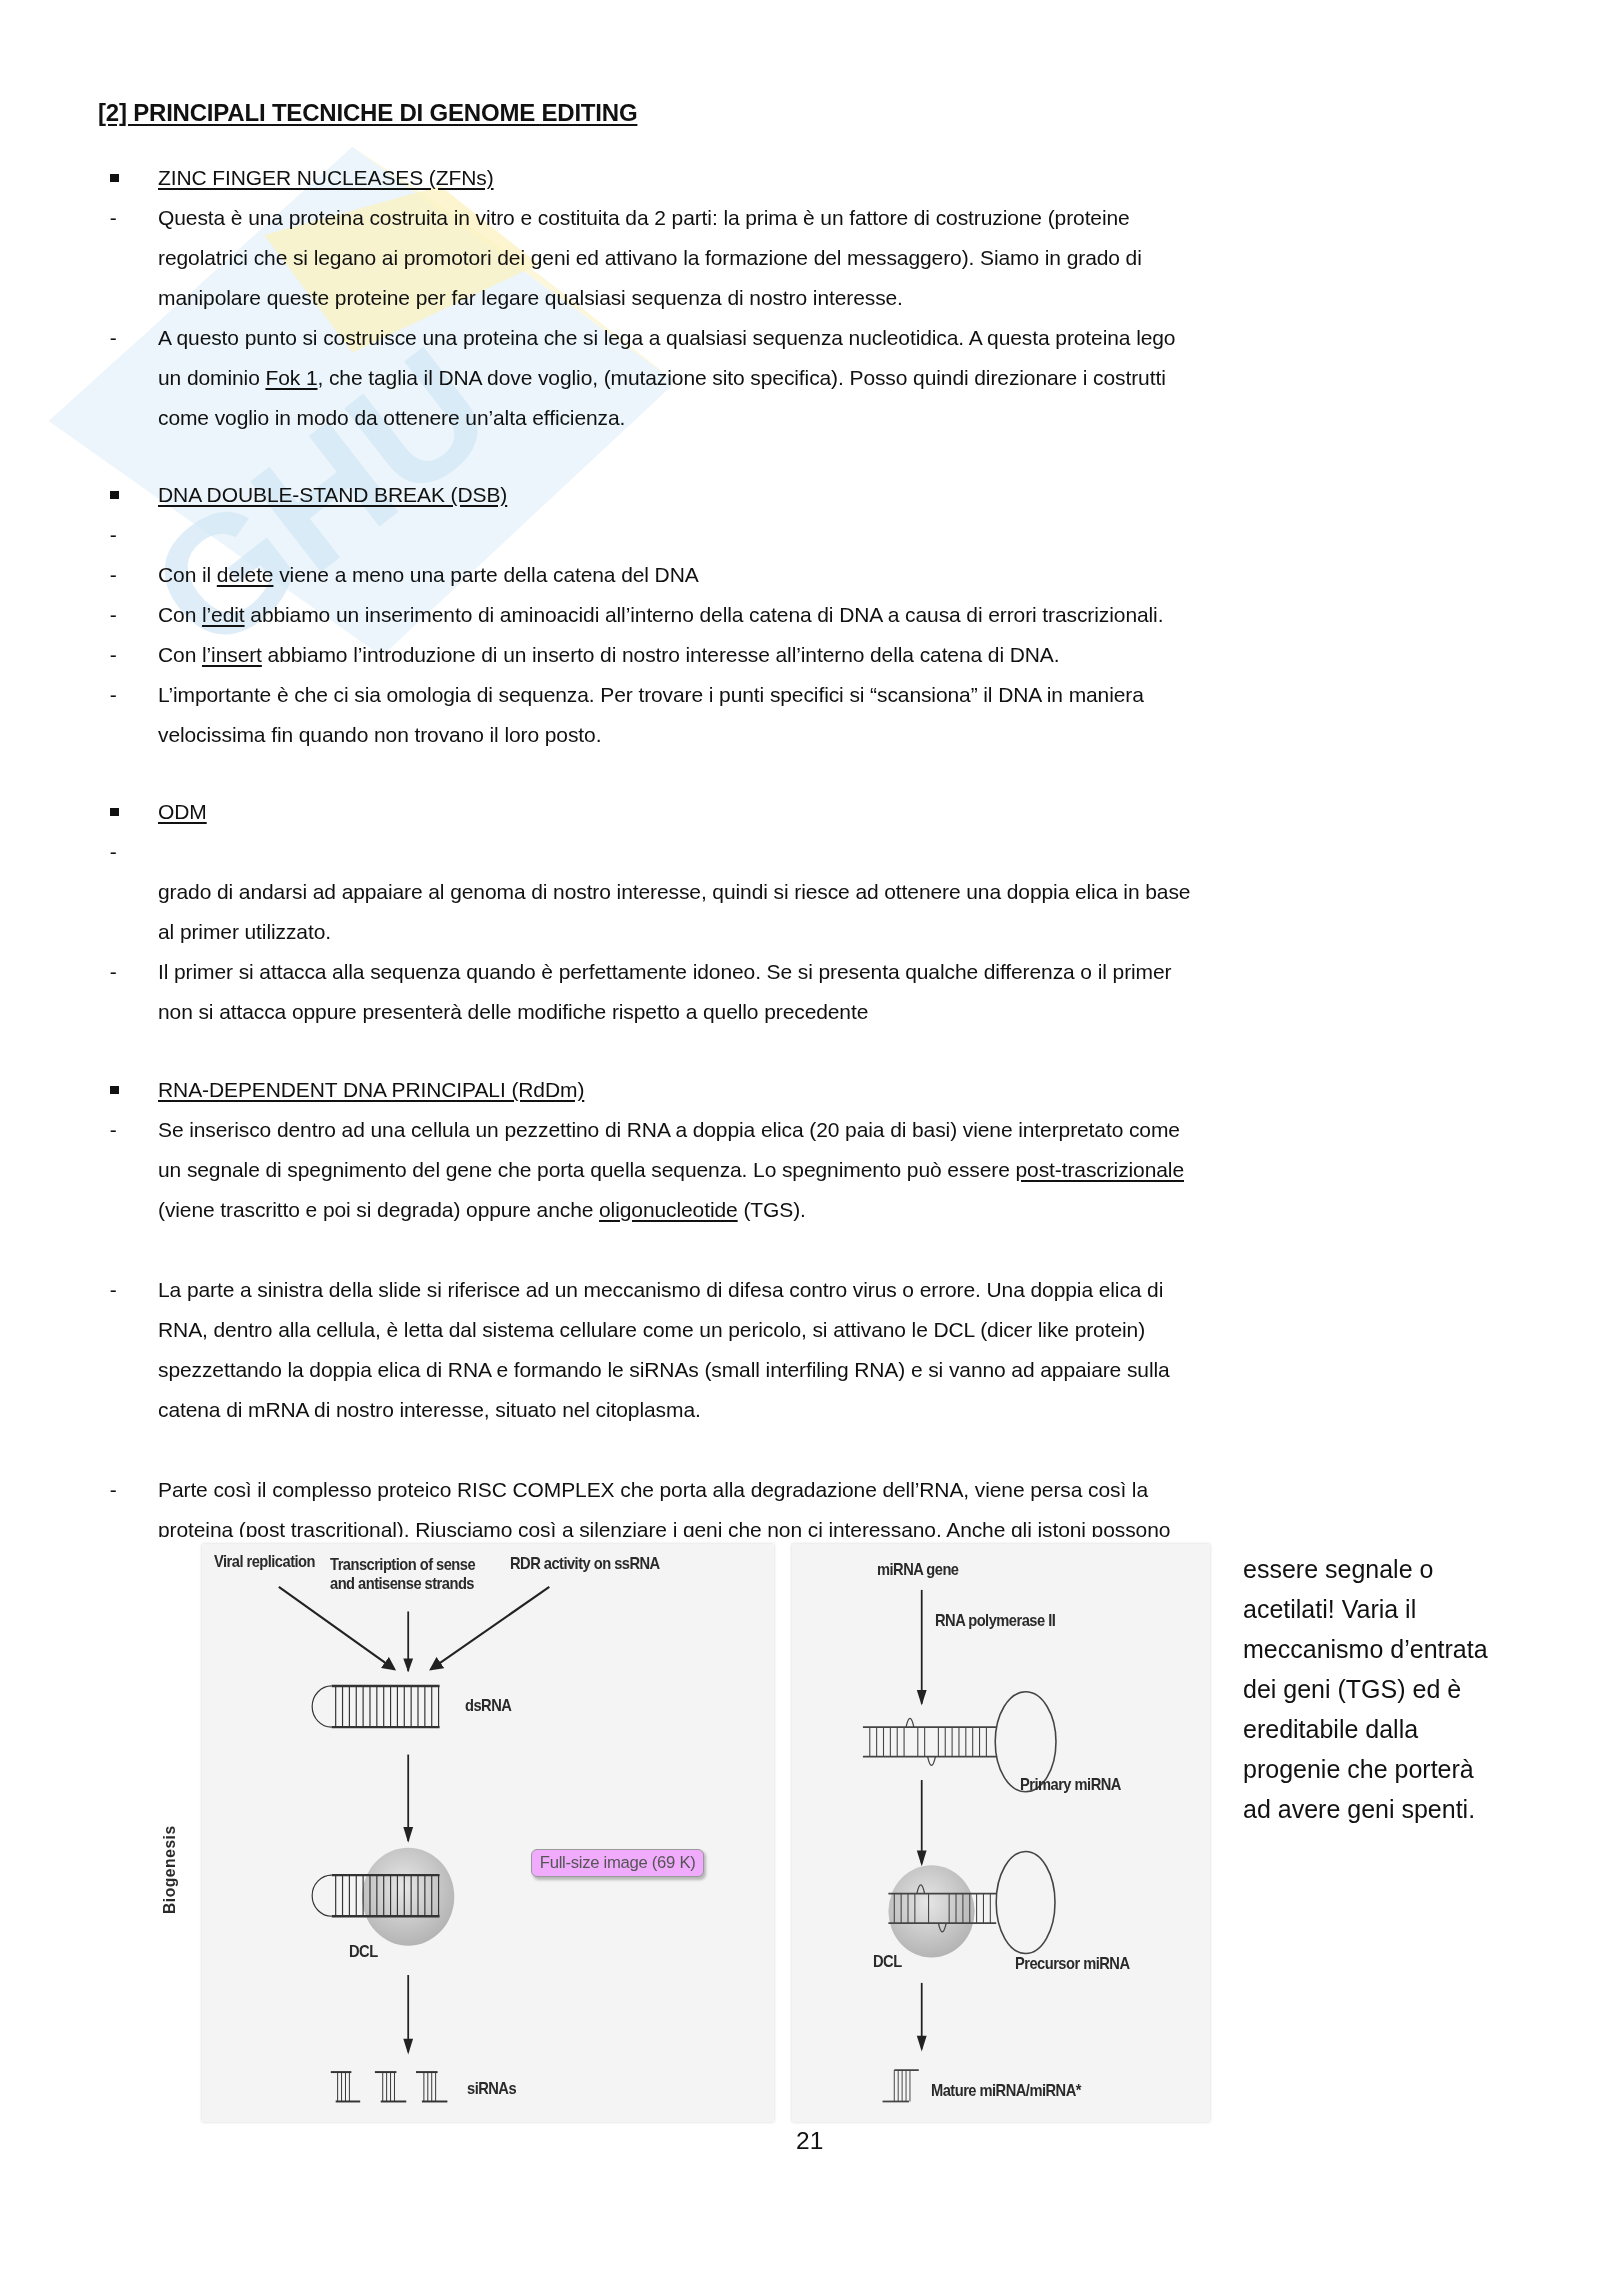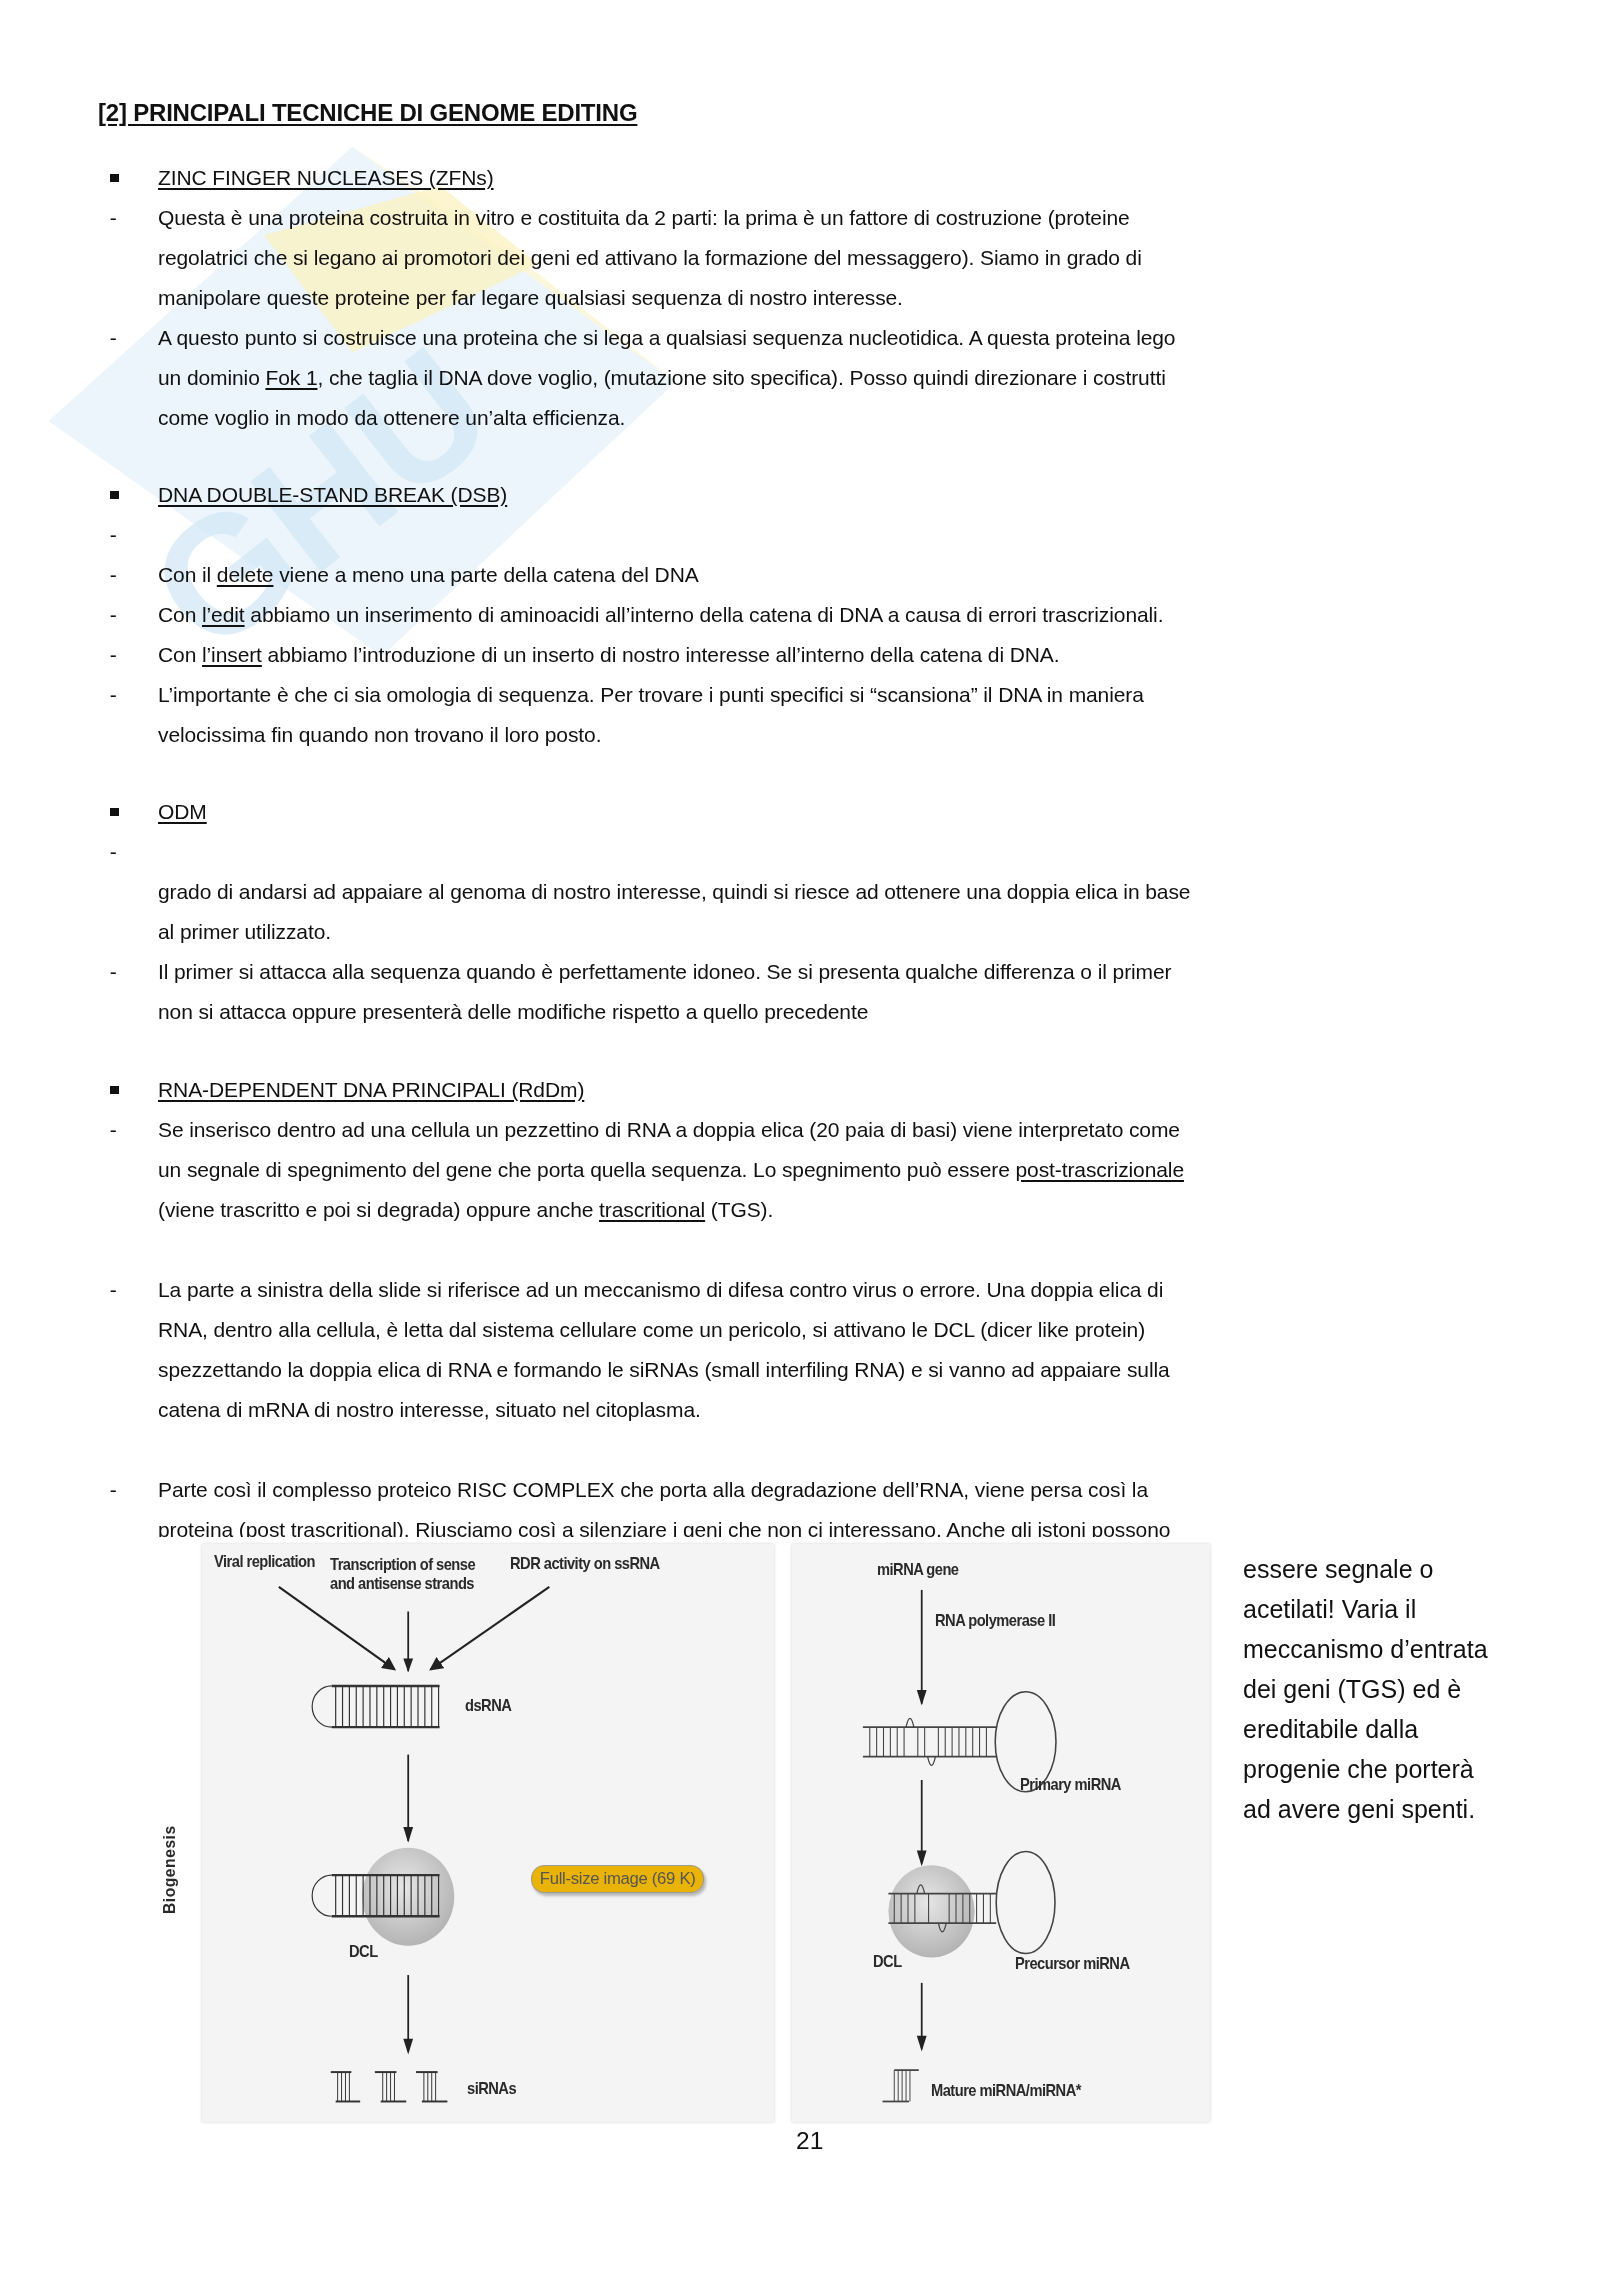--- a/index.html
+++ b/index.html
@@ -50,22 +50,22 @@
       position: absolute; font-family: "Liberation Sans", sans-serif; font-weight: bold;
       font-size: 16.7px; color: #2a2a2a; white-space: nowrap; letter-spacing: -0.6px;
       transform: scaleX(0.88); transform-origin: left top;
     }
     .vertical-label {
       position: absolute; left: 3.9px; top: 377px;
       font-family: "Liberation Sans", sans-serif; font-weight: bold; font-size: 15.7px; color: #2a2a2a;
       transform: rotate(-90deg); transform-origin: left top; white-space: nowrap; letter-spacing: 0.5px;
     }
     .tooltip {
-      position: absolute; left: 374px; top: 328px; padding: 2.9px 7.8px;
-      border: 1px solid #9a9a9a; border-radius: 13px; background: #eab308;
+      position: absolute; left: 374px; top: 312px; padding: 2.9px 7.8px;
+      border: 1px solid #9a9a9a; border-radius: 6px; background: #f0abfc;
       box-shadow: 2px 2.9px 2.9px rgba(0,0,0,0.25);
       font-family: "Liberation Sans", sans-serif; font-size: 16.7px; color: #555;
       white-space: nowrap; letter-spacing: -0.3px;
     }
     svg.diagram { position: absolute; left: 0; top: 0; }
 
     .page-number {
       position: absolute; left: 796px; top: 2127px; font-size: 24.5px;
     }
   </style>
@@ -168,21 +168,21 @@
       <span class="txt u">RNA-DEPENDENT DNA PRINCIPALI (RdDm)</span>
     </div>
     <div class="line">
         <span class="marker">-</span>
         <span class="txt">Se inserisco dentro ad una cellula un pezzettino di RNA a doppia elica (20 paia di basi) viene interpretato come</span>
       </div>
     <div class="line">
         <span class="txt"><span>un segnale di spegnimento del gene che porta quella sequenza. Lo spegnimento può essere </span><span class="u">post-trascrizionale</span></span>
       </div>
     <div class="line">
-        <span class="txt"><span>(viene trascritto e poi si degrada) oppure anche </span><span class="u">trascritional</span><span> (TGS).</span></span>
+        <span class="txt"><span>(viene trascritto e poi si degrada) oppure anche </span><span class="u">oligonucleotide</span><span> (TGS).</span></span>
       </div>
     <div class="line"></div>
     <div class="line">
         <span class="marker">-</span>
         <span class="txt">La parte a sinistra della slide si riferisce ad un meccanismo di difesa contro virus o errore. Una doppia elica di</span>
       </div>
     <div class="line">
         <span class="txt">RNA, dentro alla cellula, è letta dal sistema cellulare come un pericolo, si attivano le DCL (dicer like protein)</span>
       </div>
     <div class="line">

